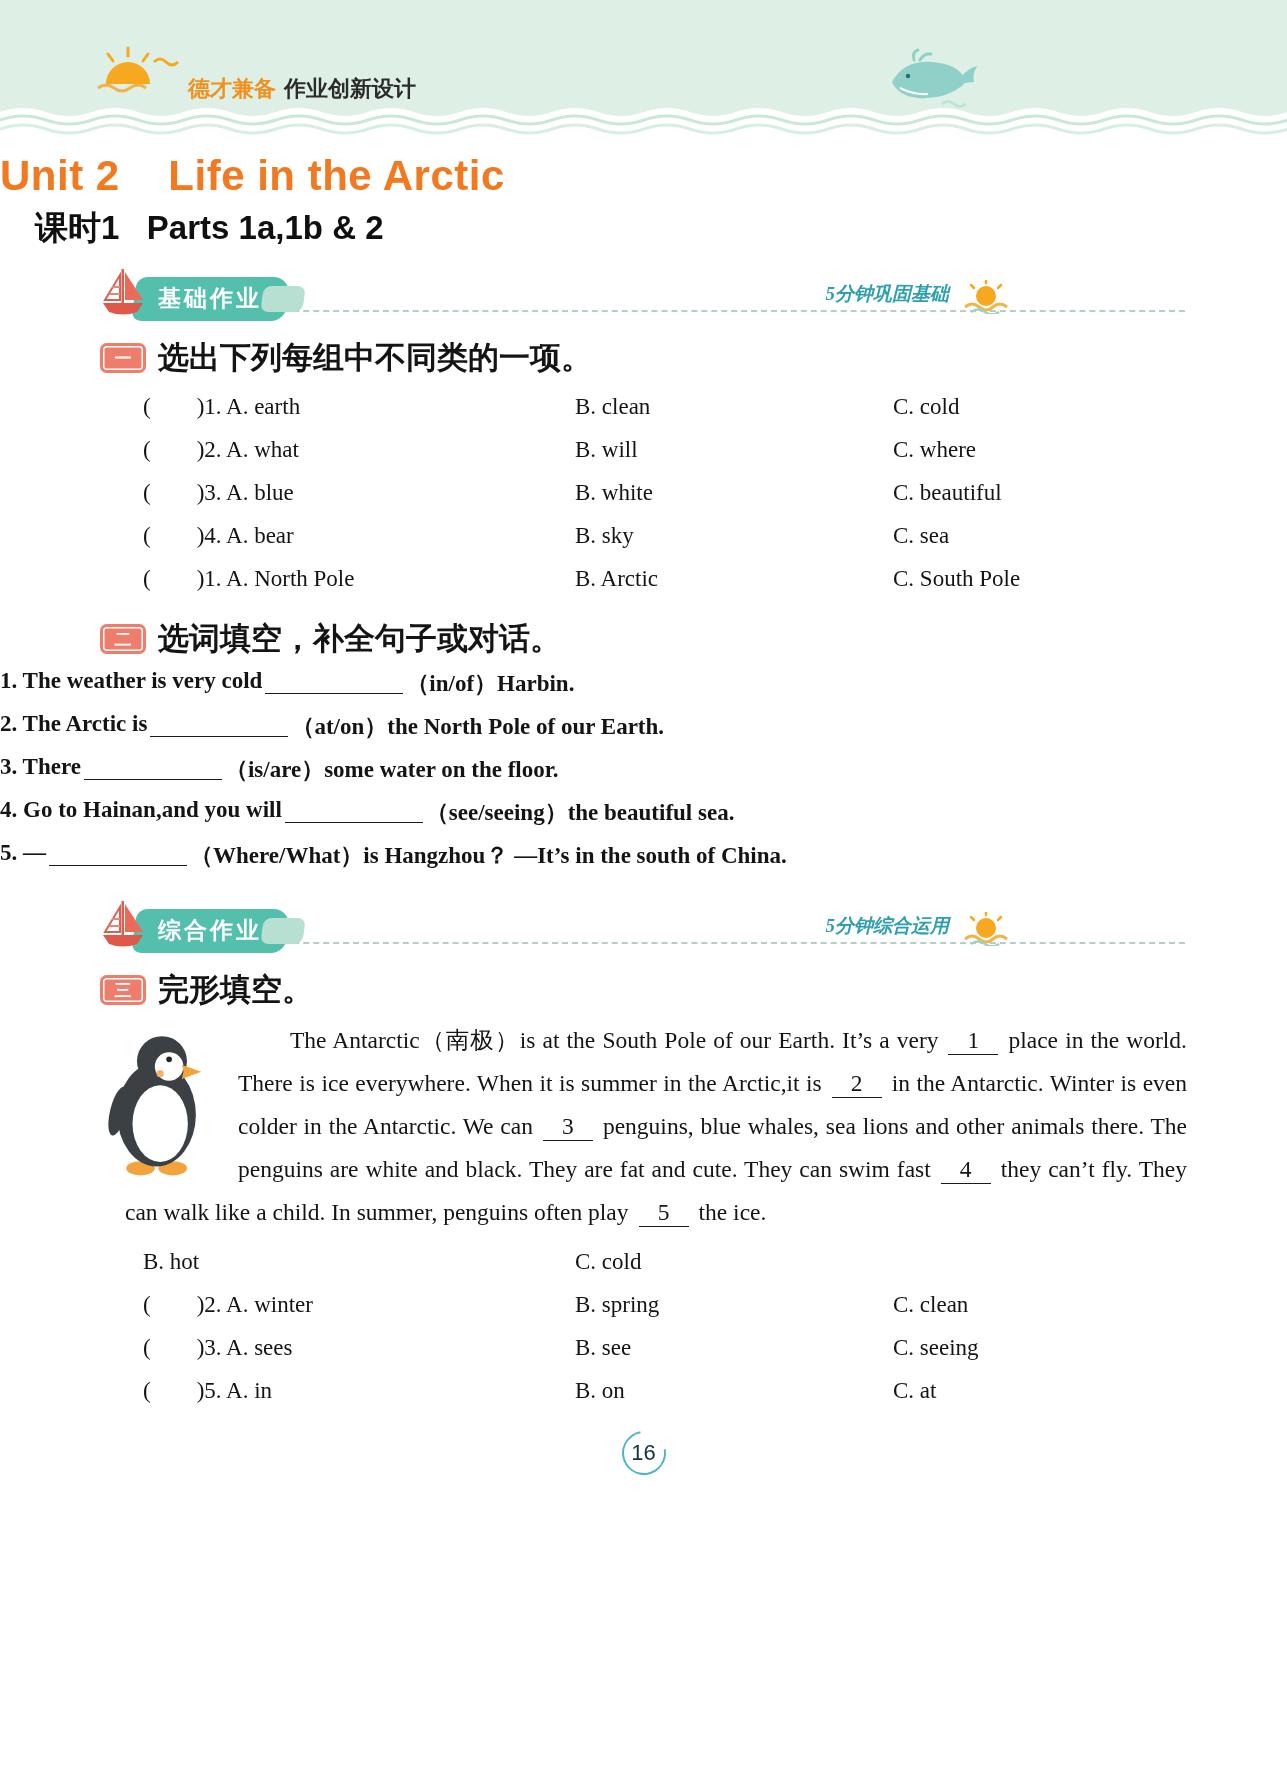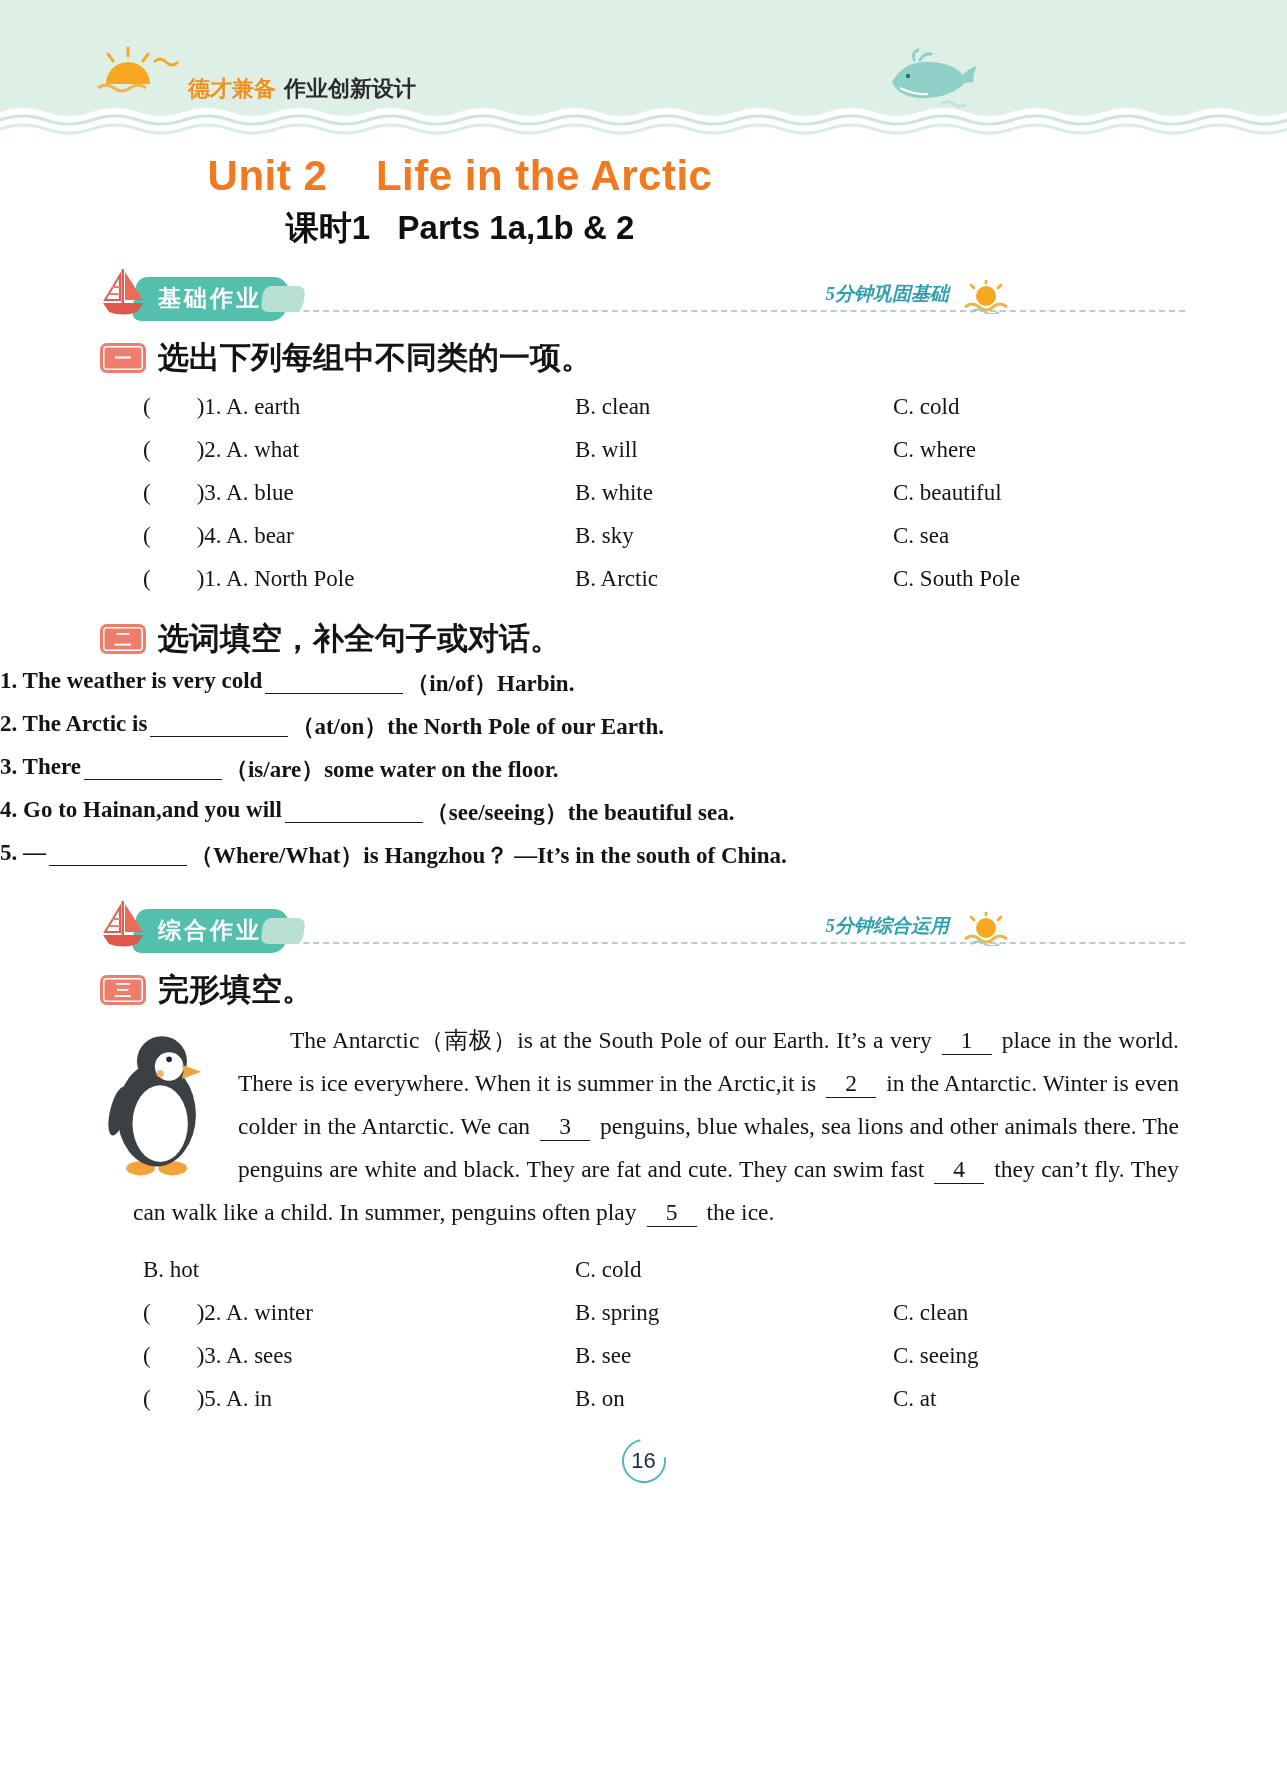--- a/index.html
+++ b/index.html
@@ -17,23 +17,23 @@
   
   .band { height: 102px; background: #def0e6; position: relative; }
   .wave-svg { display: block; }
   .sun-left { position: absolute; left: 92px; top: 40px; }
   .brand { position: absolute; left: 188px; top: 74px; font-family: "Liberation Sans", sans-serif; font-weight: bold; font-size: 22px; }
   .brand-orange { color: #f0901e; margin-right: 8px; }
   .brand-dark { color: #2b2b2b; }
   .whale { position: absolute; left: 884px; top: 48px; }
 
   
-  .titles { width: 920px; text-align: center; }
+  .titles { width: 920px; text-align: left; }
   .title { margin-top: 12px; font: bold 42px "Liberation Sans", sans-serif; color: #f2791f; white-space: pre; letter-spacing: .5px; }
-  .subtitle { margin-top: 6px; font: bold 33px "Liberation Sans", sans-serif; color: #101010; white-space: pre; }
+  .subtitle { margin-top: 6px; font: bold 33px "Liberation Sans", sans-serif; color: #101010; white-space: pre; padding-left: 35px; }
 
   
   .banner-row { position: relative; margin: 20px 100px 0; height: 48px; }
   .dash { position: absolute; left: 54px; right: 2px; bottom: 7px; border-bottom: 2px dashed #b6cfc6; }
   .banner-group { position: absolute; left: 0; bottom: -2px; display: flex; align-items: flex-end; }
   .boat { position: relative; z-index: 3; margin-right: -12px; }
   .banner-shape { position: relative; background: #55bfad; border-radius: 10px 18px 14px 10px; padding: 6px 26px 7px 24px; transform: skewX(-8deg); z-index: 2; }
   .banner-shape::after { content: ""; position: absolute; right: -16px; top: 9px; width: 42px; height: 26px; background: #b7e0d2; border-radius: 8px; z-index: -1; }
   .banner-label { display: inline-block; transform: skewX(8deg); color: #fff; font: bold 23px "Liberation Sans", sans-serif; letter-spacing: 3px; }
   .note { position: absolute; right: 238px; bottom: 12px; color: #2f9fae; font-size: 19px; font-style: italic; font-weight: bold; z-index: 2; }
@@ -53,21 +53,21 @@
   .col-a { white-space: pre; }
 
   
   .fill-group { margin-top: 8px; }
   .fill-line { margin-right: 100px; height: 43px; display: flex; align-items: flex-start; font-size: 23px; font-weight: bold; }
   .blank { width: 138px; border-bottom: 1.6px solid #1a1a1a; height: 26px; flex: none; margin: 0 3px; }
 
   
   .passage-wrap { margin: 8px 100px 0 125px; }
   .penguin { float: left; width: 109px; height: 150px; margin: 10px 26px 0 -22px; }
-  .passage { margin: 8px; text-align: justify; font-size: 23.5px; line-height: 43px; text-indent: 52px; }
+  .passage { margin: 0; text-align: justify; font-size: 23.5px; line-height: 43px; text-indent: 52px; }
   .cblank { display: inline-block; min-width: 50px; border-bottom: 1.6px solid #1a1a1a; text-align: center; margin: 0 10px; line-height: 26px; text-indent: 0; padding: 0 2px 1px; }
   .clear { clear: both; }
 
   
   .pagefoot { margin-top: 18px; display: flex; justify-content: center; }
   .pagecircle { position: relative; width: 46px; height: 46px; display: flex; align-items: center; justify-content: center;
                 font: 500 22px "Liberation Sans", sans-serif; color: #16323a; }
   .pagecircle::before { content: ""; position: absolute; inset: 1px; border: 2.5px solid #4fb6c6; border-radius: 50%;
                         border-top-color: transparent; transform: rotate(35deg); }
 </style>

